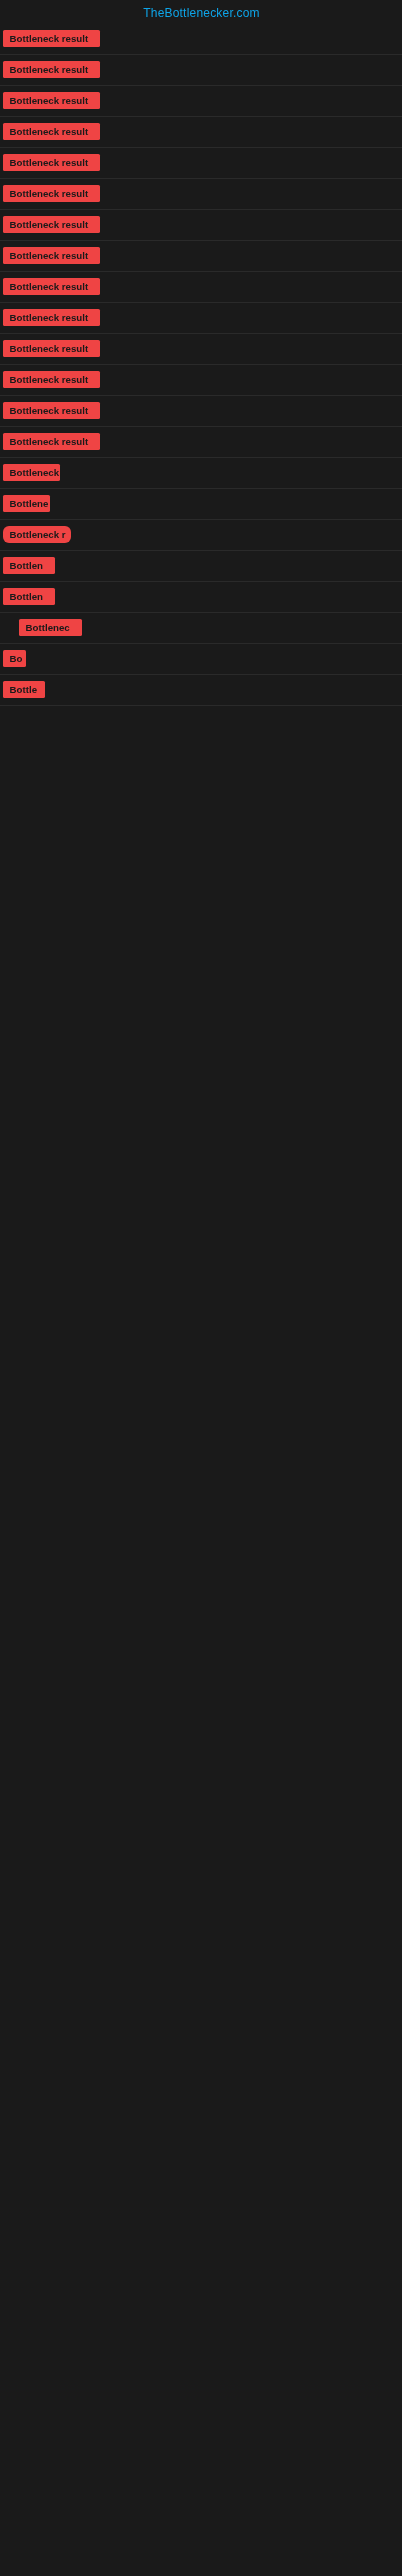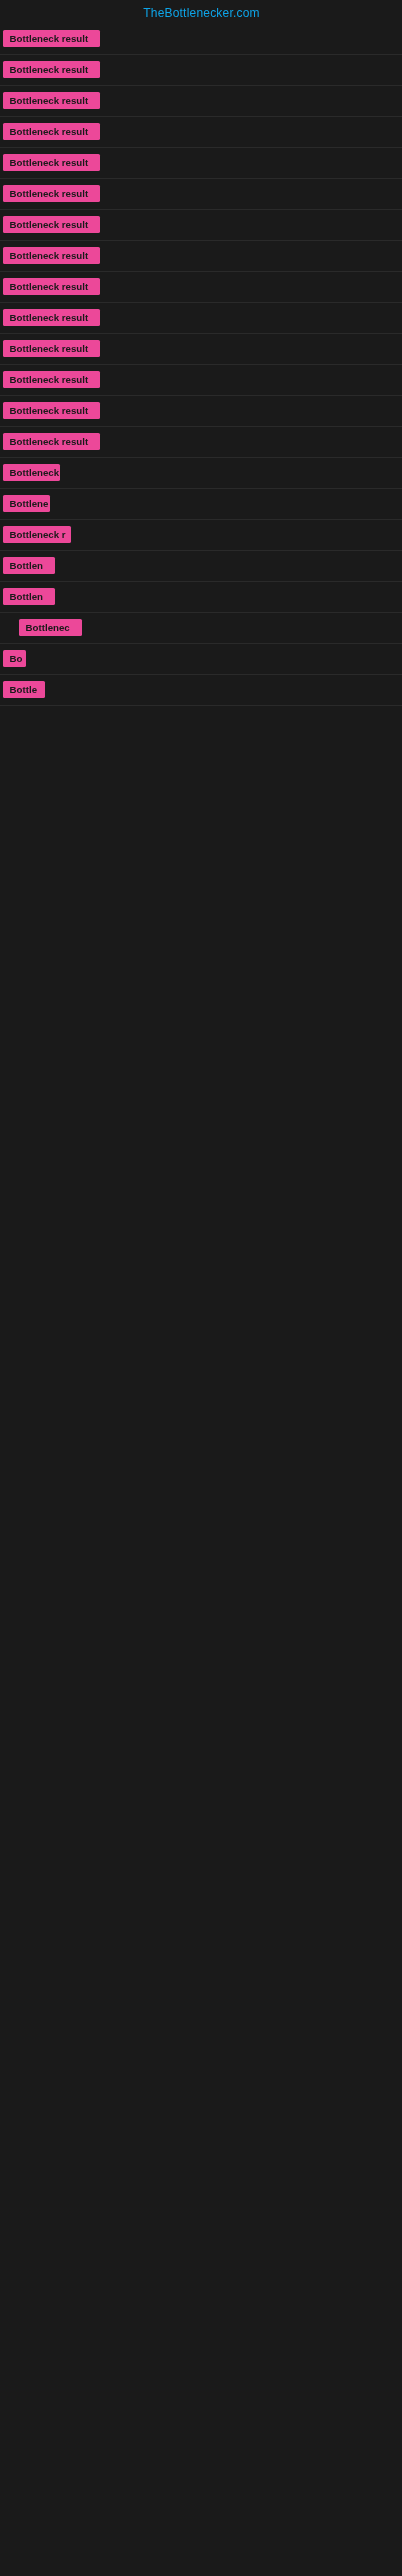--- a/index.html
+++ b/index.html
@@ -20,21 +20,21 @@
       text-align: center;
       padding: 6.4px 0 3.2px 0;
       color: #0ea5e9;
       font-size: 12px;
       font-weight: normal;
       letter-spacing: 0.2px;
     }
 
     .bottleneck-badge {
       display: inline-block;
-      background-color: #ec4899;
+      background-color: #ef4444;
       color: #1a1a1a;
       font-size: 9.7px;
       font-weight: bold;
       padding: 3.2px 6.4px;
       border-radius: 1.6px;
       white-space: nowrap;
       overflow: hidden;
     }
 
     .result-row {
@@ -95,21 +95,21 @@
     <div class="result-row">
       <span class="bottleneck-badge" style="max-width: 97px; width: 97px;">Bottleneck result</span>
     </div>
     <div class="result-row">
       <span class="bottleneck-badge" style="max-width: 76px; width: 57px;">Bottleneck re</span>
     </div>
     <div class="result-row">
       <span class="bottleneck-badge" style="max-width: 58px; width: 47px;">Bottlene</span>
     </div>
     <div class="result-row">
-      <span class="bottleneck-badge" style="max-width: 68px; width: 68px;">Bottleneck r</span>
+      <span class="bottleneck-badge" style="max-width: 68px; width: 68px; border-radius: 6px;">Bottleneck r</span>
     </div>
     <div class="result-row">
       <span class="bottleneck-badge" style="max-width: 52px; width: 52px;">Bottlen</span>
     </div>
     <div class="result-row">
       <span class="bottleneck-badge" style="max-width: 52px; width: 52px;">Bottlen</span>
     </div>
     <div class="result-row">
       <span class="bottleneck-badge" style="max-width: 63px; width: 63px; margin-left: 16px;">Bottlenec</span>
     </div>

